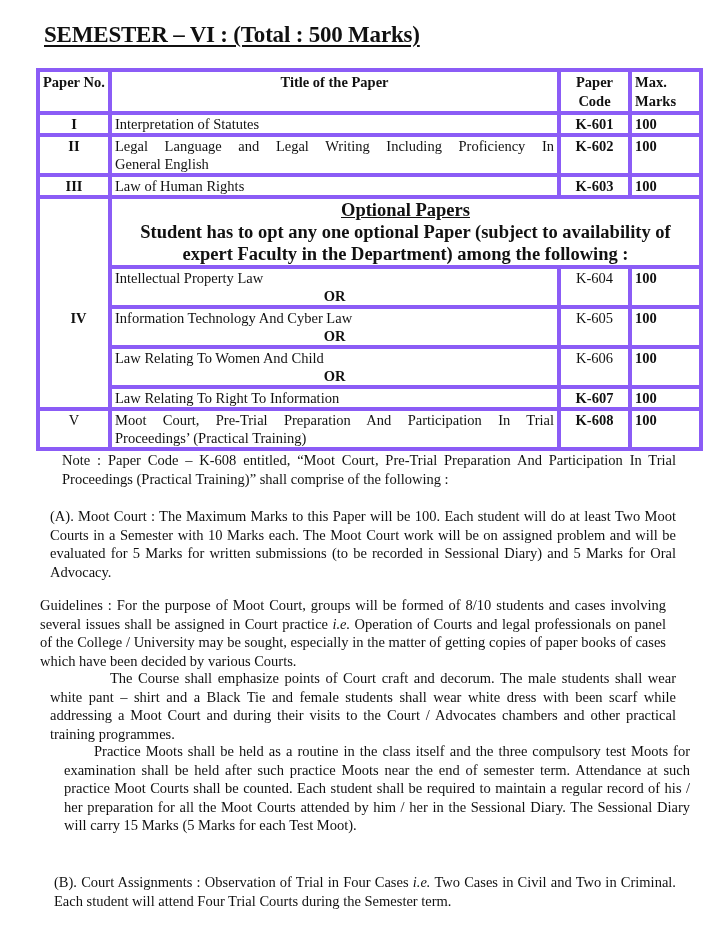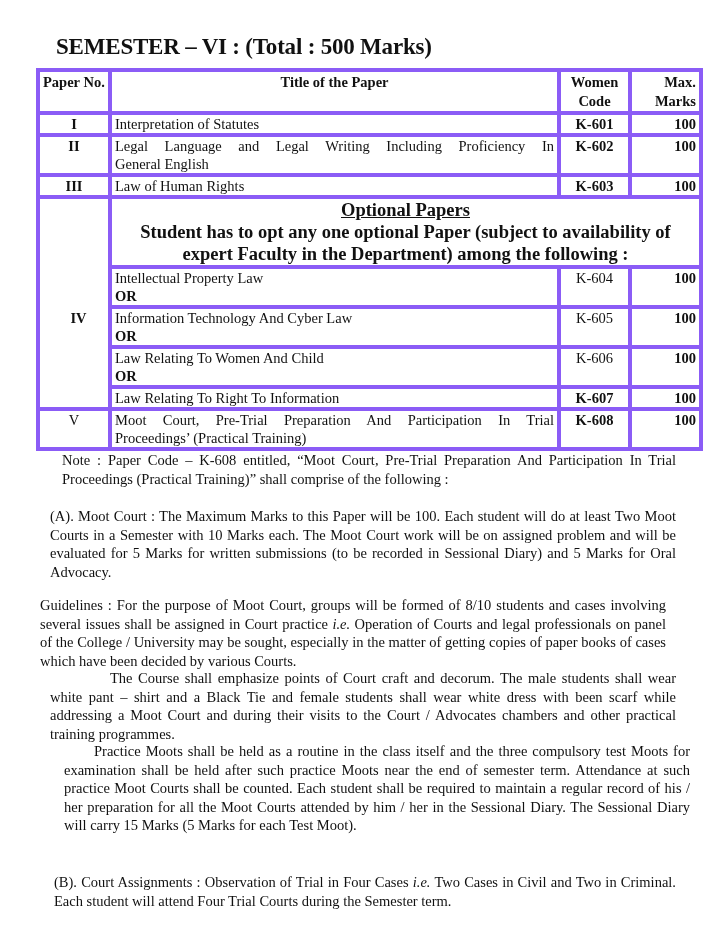--- a/index.html
+++ b/index.html
@@ -2,61 +2,61 @@
 <html><head>
 <meta charset="utf-8">
 <style>
   html, body { margin: 0; padding: 0; background: #ffffff; }
   body {
     width: 725px; height: 930px; overflow: hidden; position: relative;
     font-family: "Liberation Serif", serif; color: #111;
   }
   .title {
     position: absolute; left: 44px; top: 22px;
-    font-size: 23px; font-weight: bold; 
+    font-size: 23px; font-weight: bold; text-decoration: underline;
     text-decoration-thickness: 2px; text-underline-offset: 3px;
-    letter-spacing: -0.2px; margin: 12px;
+    letter-spacing: -0.2px; margin: 0;
   }
   table.papers {
     position: absolute; left: 36px; top: 68px; width: 667px;
     border-collapse: collapse; font-size: 14.5px; line-height: 18px;
   }
   table.papers td, table.papers th {
     border: 4px solid #8b5cf6; vertical-align: top; padding: 0 3px;
   }
   table.papers th { font-weight: bold; line-height: 19px; padding-top: 1px; }
   .c-no { width: 53px; text-align: center; }
   .c-title { text-align: justify; }
   .c-code { width: 61px; text-align: center; }
-  .c-marks { width: 61px; text-align: right; }
+  .c-marks { width: 61px; text-align: left; }
   th.c-no { text-align: left; }
   .bold { font-weight: bold; }
   .optional-head { text-align: center; font-weight: bold; font-size: 18.5px; line-height: 22px; padding: 2px 0 1px; }
   .optional-head .u { text-decoration: underline; display: block; }
-  .or { font-weight: bold; }
+  .or { text-align: center; font-weight: bold; }
   .justify-last { text-align: justify; text-align-last: justify; }
   .doc {
     position: absolute; left: 62px; width: 614px; font-size: 14.5px; line-height: 18.5px;
     text-align: justify; margin: 0;
   }
   .doc b { font-weight: normal; }
   .indent { text-indent: 60px; }
   .indent2 { text-indent: 30px; }
 </style>
 </head>
 <body>
 
 <h1 class="title">SEMESTER – VI : (Total : 500 Marks)</h1>
 
 <table class="papers">
   <tbody>
       <tr>
     <th class="c-no">Paper No.</th>
     <th class="c-title" style="text-align:center">Title of the Paper</th>
-    <th class="c-code">Women Code</th>
+    <th class="c-code">Paper Code</th>
     <th class="c-marks">Max. Marks</th>
   </tr>
   <tr>
     <td class="c-no bold">I</td>
     <td class="c-title">Interpretation of Statutes</td>
     <td class="c-code bold">K-601</td>
     <td class="c-marks bold">100</td>
   </tr>
   <tr>
     <td class="c-no bold">II</td>

